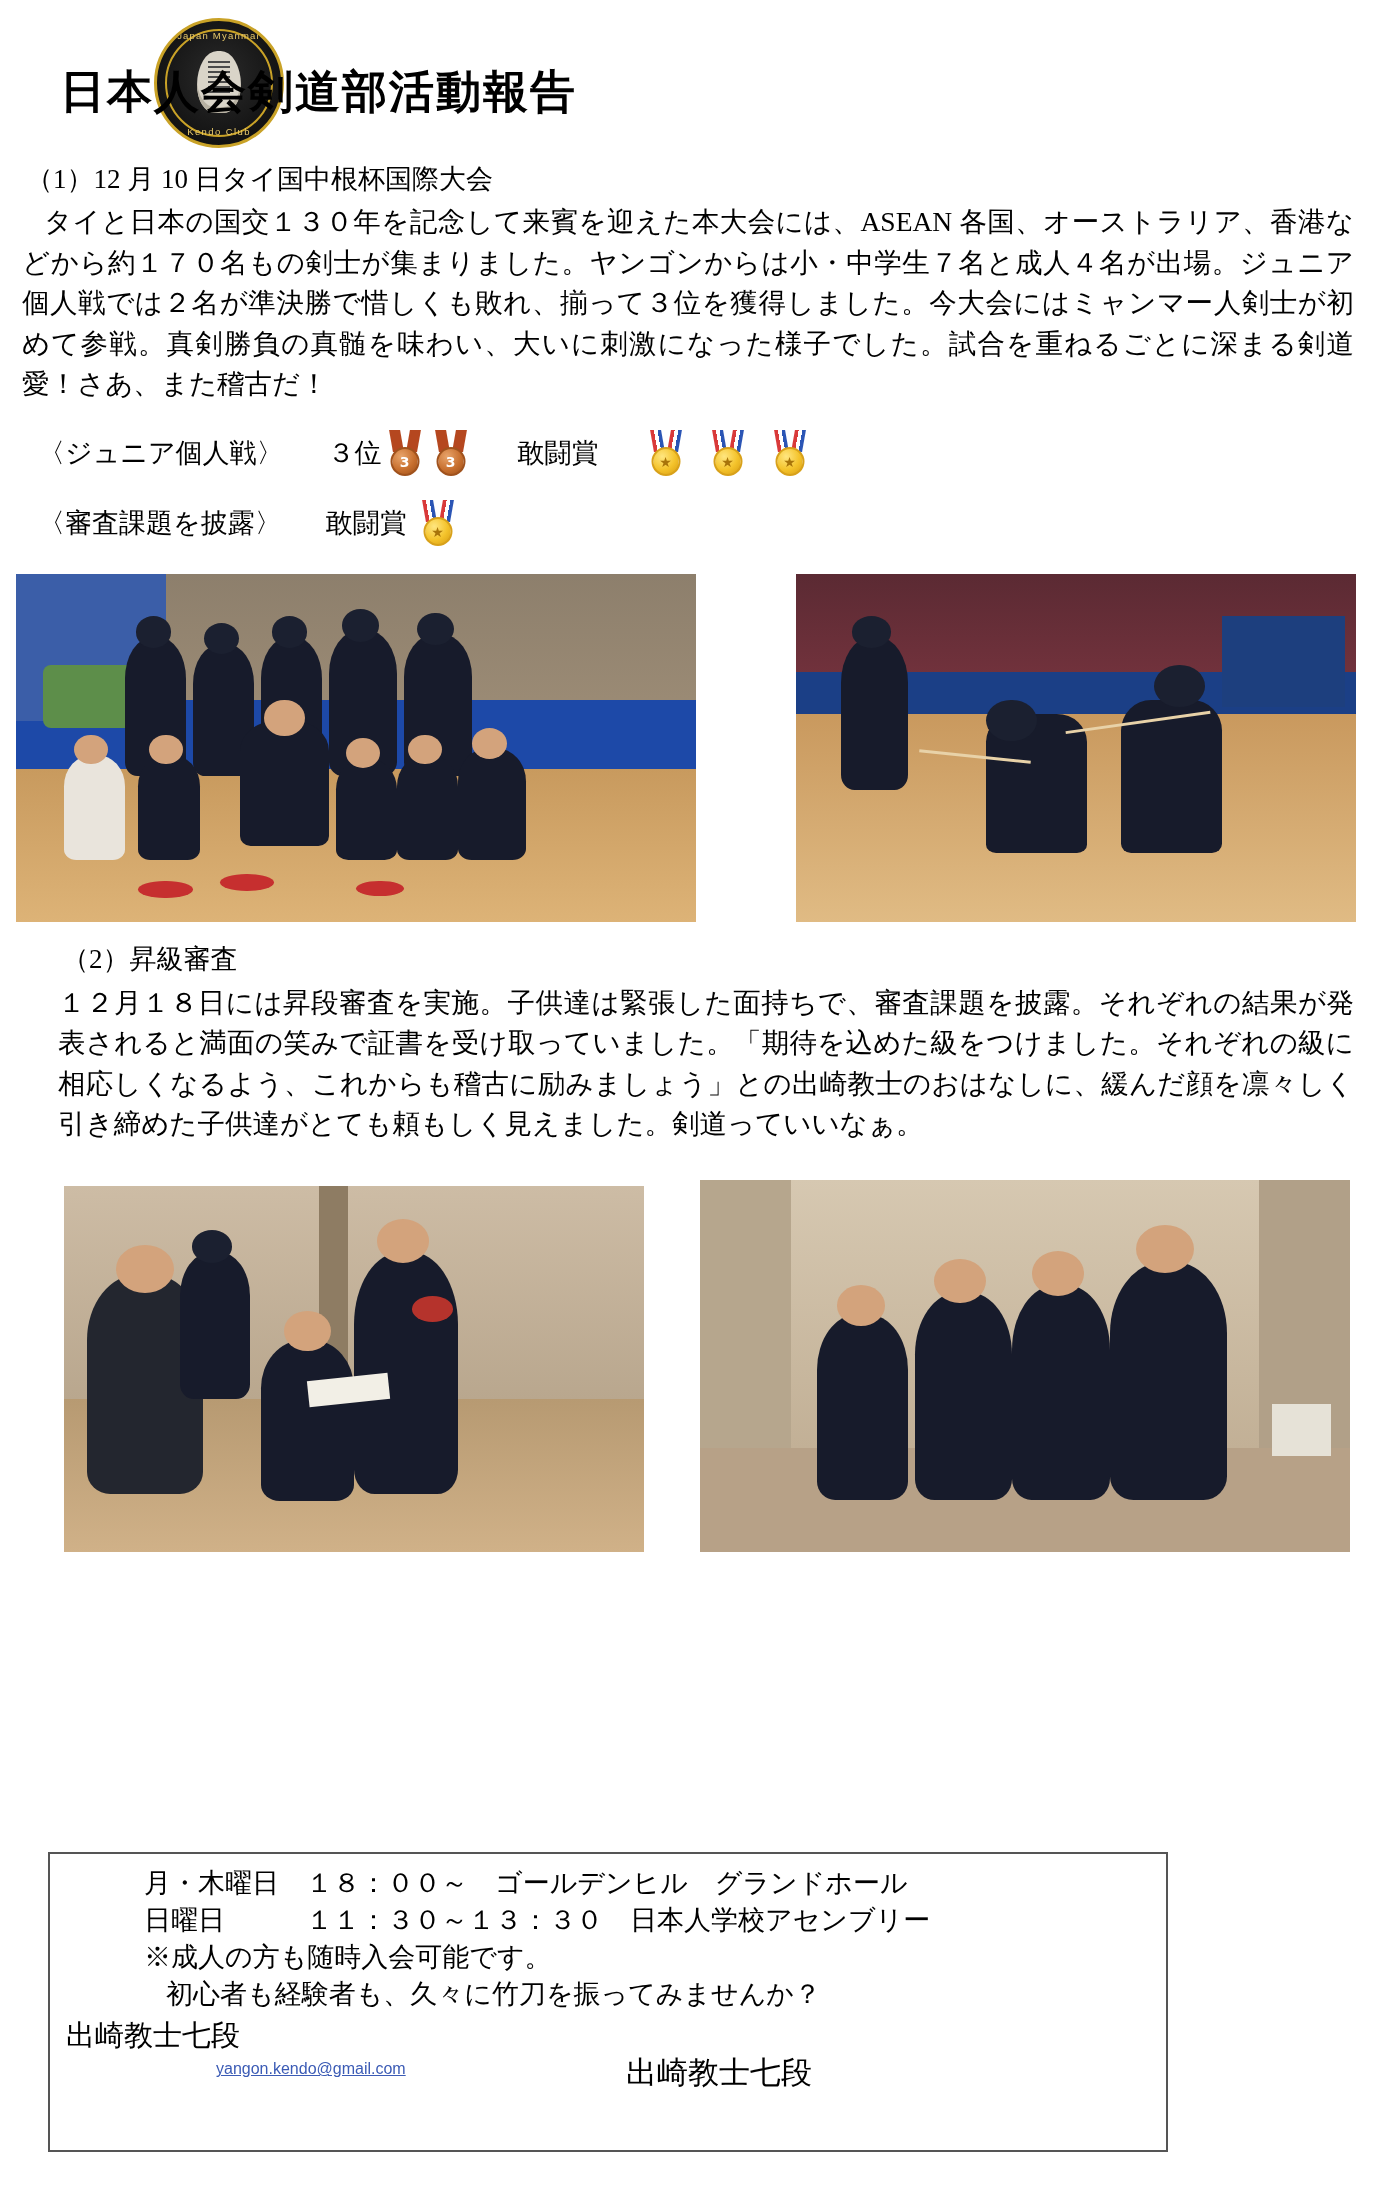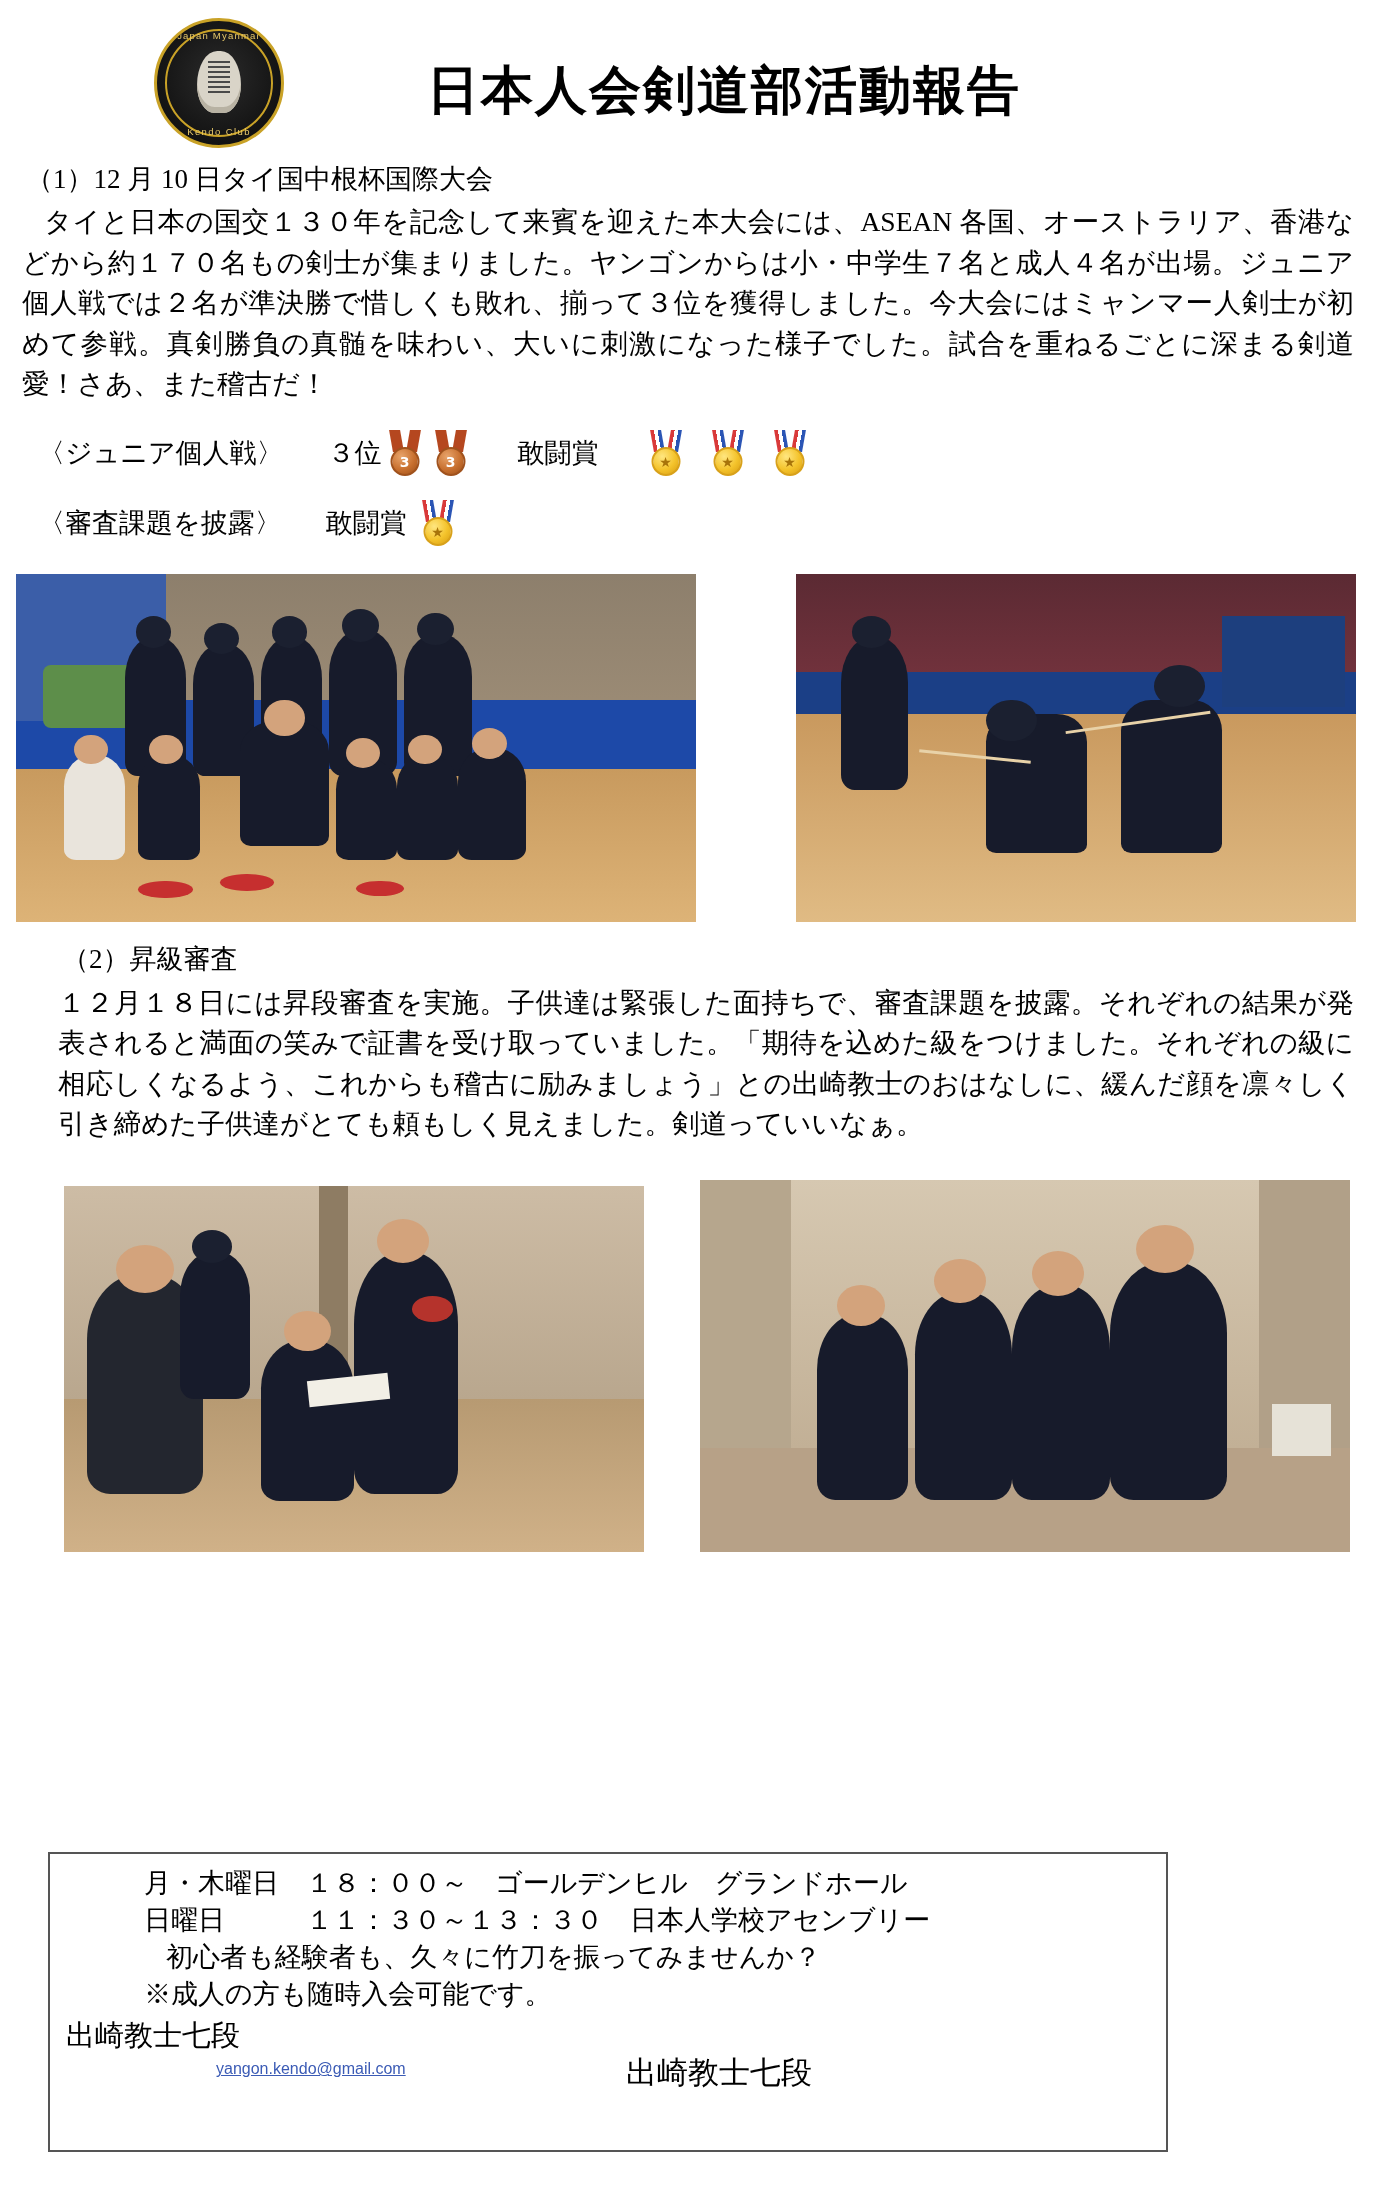--- a/index.html
+++ b/index.html
@@ -96,25 +96,25 @@
     text-align: center;
     color: #e8c96a;
     font-size: 9.5px;
     letter-spacing: 1.4px;
     font-family: "Liberation Sans", sans-serif;
   }
   .doc-title {
     position: absolute;
     left: 0;
     right: 0;
-    top: 56px;
-    text-align: center;
+    top: 62px;
+    text-align: left;
     font-family: "DejaVu Sans", "Liberation Sans", sans-serif;
     font-weight: bold;
-    font-size: 52px;
+    font-size: 45px;
     letter-spacing: 2px;
     padding-left: 60px;
     box-sizing: border-box;
   }
 
   
   .section-heading {
     font-size: 27px;
     line-height: 1.42;
     margin: 0 0 4px 26px;
@@ -415,22 +415,22 @@
       <div class="head skin" style="left:51%;top:19%;width:8%;height:12%;"></div>
       <div class="fig" style="left:63%;top:22%;width:18%;height:64%;"></div>
       <div class="head skin" style="left:67%;top:12%;width:9%;height:13%;"></div>
       <div style="position:absolute;left:88%;top:60%;width:9%;height:14%;background:#e6e2d7;"></div>
     </div>
   </div>
 
   <div class="schedule-box">
     <div class="sched-line indent1">月・木曜日　１８：００～　ゴールデンヒル　グランドホール</div>
     <div class="sched-line indent1">日曜日　　　１１：３０～１３：３０　日本人学校アセンブリー</div>
+    <div class="sched-line indent1">※成人の方も随時入会可能です。</div>
     <div class="sched-line indent2">初心者も経験者も、久々に竹刀を振ってみませんか？</div>
-    <div class="sched-line indent1">※成人の方も随時入会可能です。</div>
     <div class="contact-label">出崎教士七段</div>
     <div class="contact-row">
       <a class="email" href="#">yangon.kendo@gmail.com</a>
       <div class="signature">出崎教士七段</div>
     </div>
   </div>
 
 </div>
 
 </body></html>

